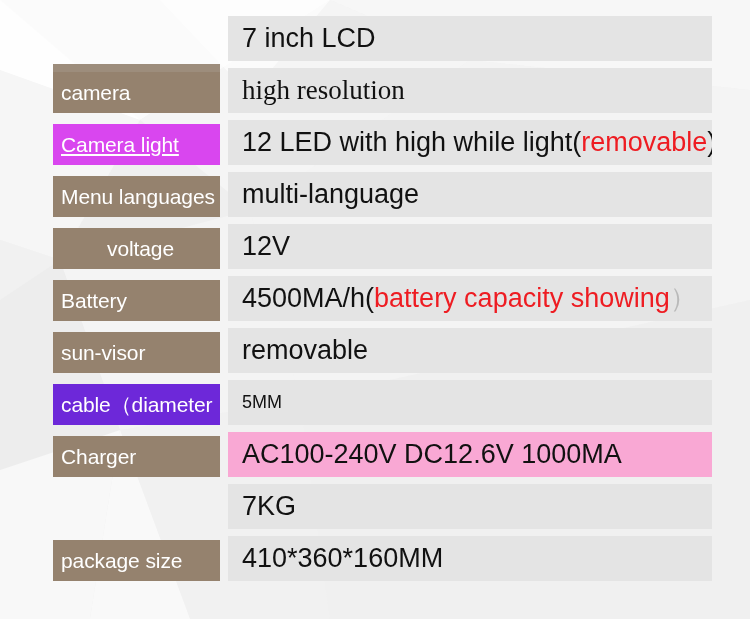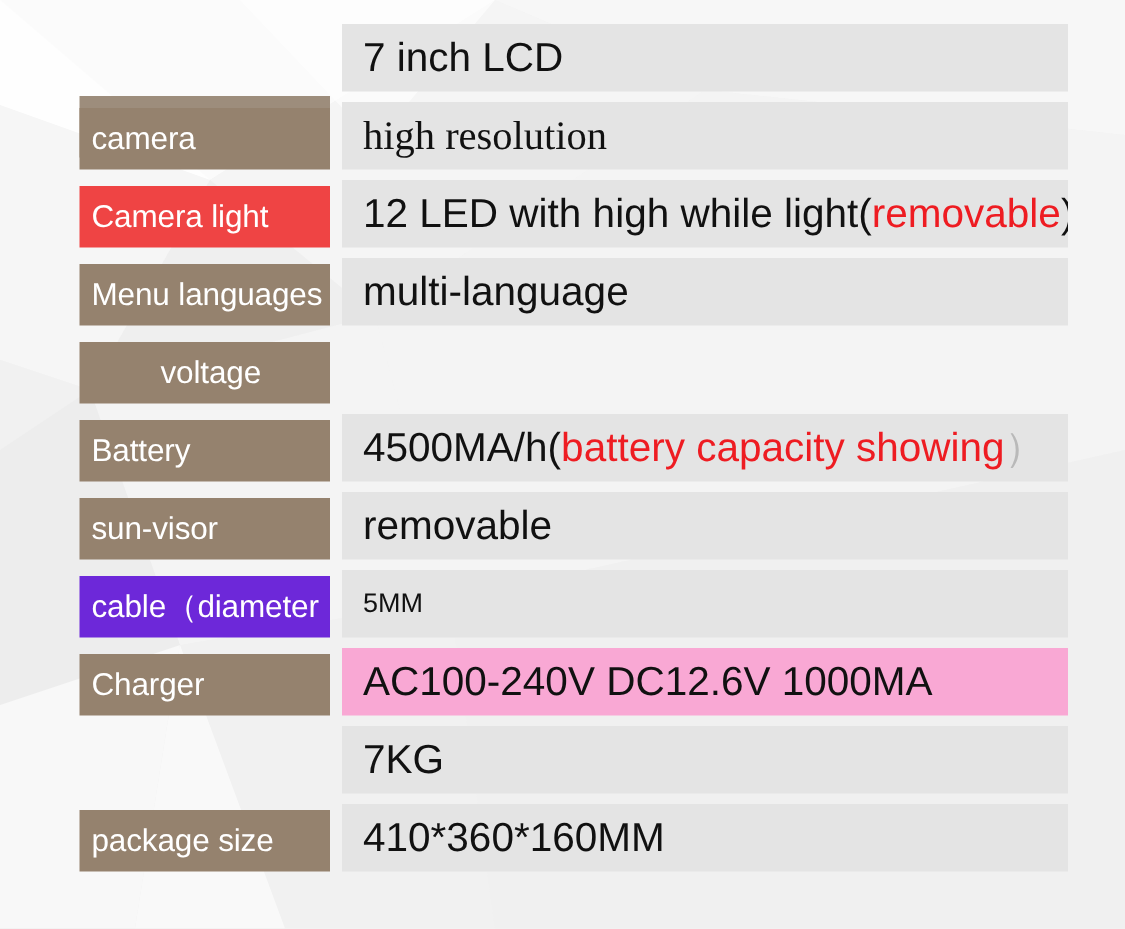--- a/index.html
+++ b/index.html
@@ -130,35 +130,38 @@
   </li>
 
   <li class="spec-row" style="top: 66px;">
     <div class="spec-label" style="background: rgb(149, 130, 110); color: rgb(255, 255, 255);">camera</div>
     <div class="spec-value" style="background: rgb(228, 228, 228); color: rgb(17, 17, 17); font-family: Liberation Serif, serif;">
       <span class="v-main">high resolution</span><span class="v-red" style="color: rgb(238, 28, 34);"></span><span class="v-tail"></span><span class="v-paren" style="color: rgb(185, 185, 185);"></span>
     </div>
   </li>
 
   <li class="spec-row" style="top: 118px;">
-    <div class="spec-label" style="background: #ef4444; color: rgb(255, 255, 255);">Camera light</div>
+    <div class="spec-label" style="background: #d946ef; color: rgb(255, 255, 255); text-decoration: underline;">Camera light</div>
     <div class="spec-value" style="background: rgb(228, 228, 228); color: rgb(17, 17, 17);">
       <span class="v-main">12 LED with high while light(</span><span class="v-red" style="color: rgb(238, 28, 34);">removable</span><span class="v-tail">)</span><span class="v-paren" style="color: rgb(185, 185, 185);"></span>
     </div>
   </li>
 
   <li class="spec-row" style="top: 170px;">
     <div class="spec-label" style="background: rgb(149, 130, 110); color: rgb(255, 255, 255);">Menu languages</div>
     <div class="spec-value" style="background: rgb(228, 228, 228); color: rgb(17, 17, 17);">
       <span class="v-main">multi-language</span><span class="v-red" style="color: rgb(238, 28, 34);"></span><span class="v-tail"></span><span class="v-paren" style="color: rgb(185, 185, 185);"></span>
     </div>
   </li>
 
   <li class="spec-row" style="top: 222px;">
     <div class="spec-label" style="background: rgb(149, 130, 110); color: rgb(255, 255, 255); text-align: center;">voltage</div>
+    <div class="spec-value" style="background: rgb(228, 228, 228); color: rgb(17, 17, 17);">
+      <span class="v-main">12V</span><span class="v-red" style="color: rgb(238, 28, 34);"></span><span class="v-tail"></span><span class="v-paren" style="color: rgb(185, 185, 185);"></span>
+    </div>
   </li>
 
   <li class="spec-row" style="top: 274px;">
     <div class="spec-label" style="background: rgb(149, 130, 110); color: rgb(255, 255, 255);">Battery</div>
     <div class="spec-value" style="background: rgb(228, 228, 228); color: rgb(17, 17, 17);">
       <span class="v-main">4500MA/h(</span><span class="v-red" style="color: rgb(238, 28, 34);">battery capacity showing</span><span class="v-tail"></span><span class="v-paren" style="color: rgb(185, 185, 185);">）</span>
     </div>
   </li>
 
   <li class="spec-row" style="top: 326px;">

